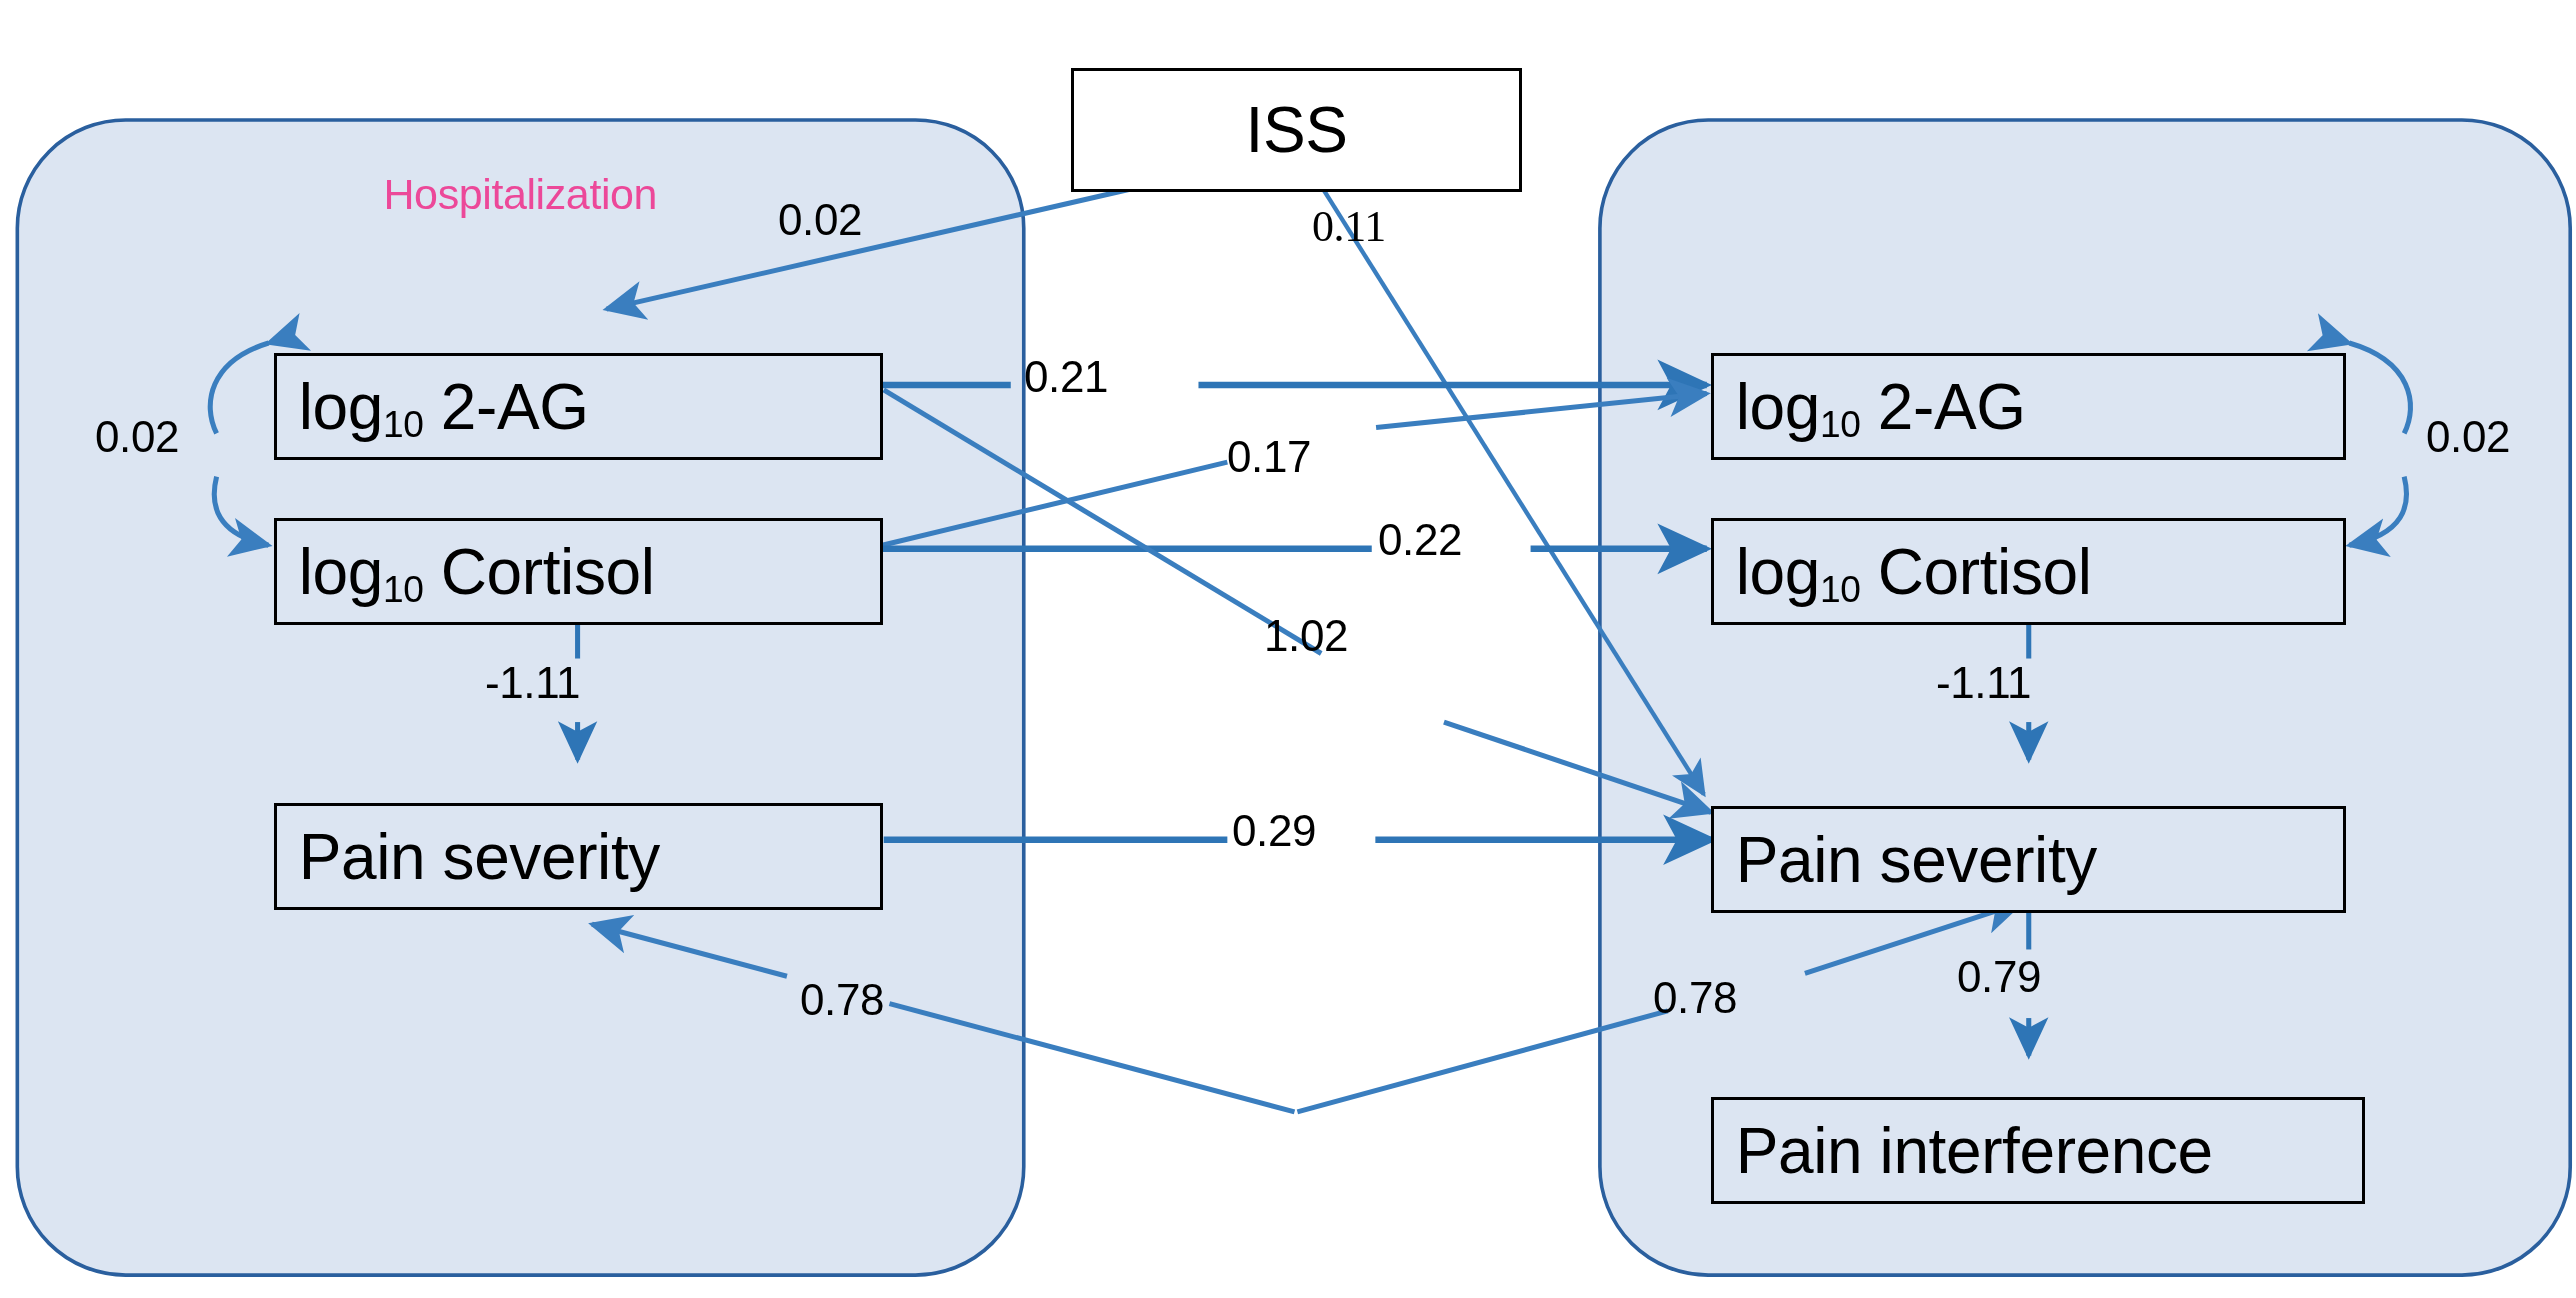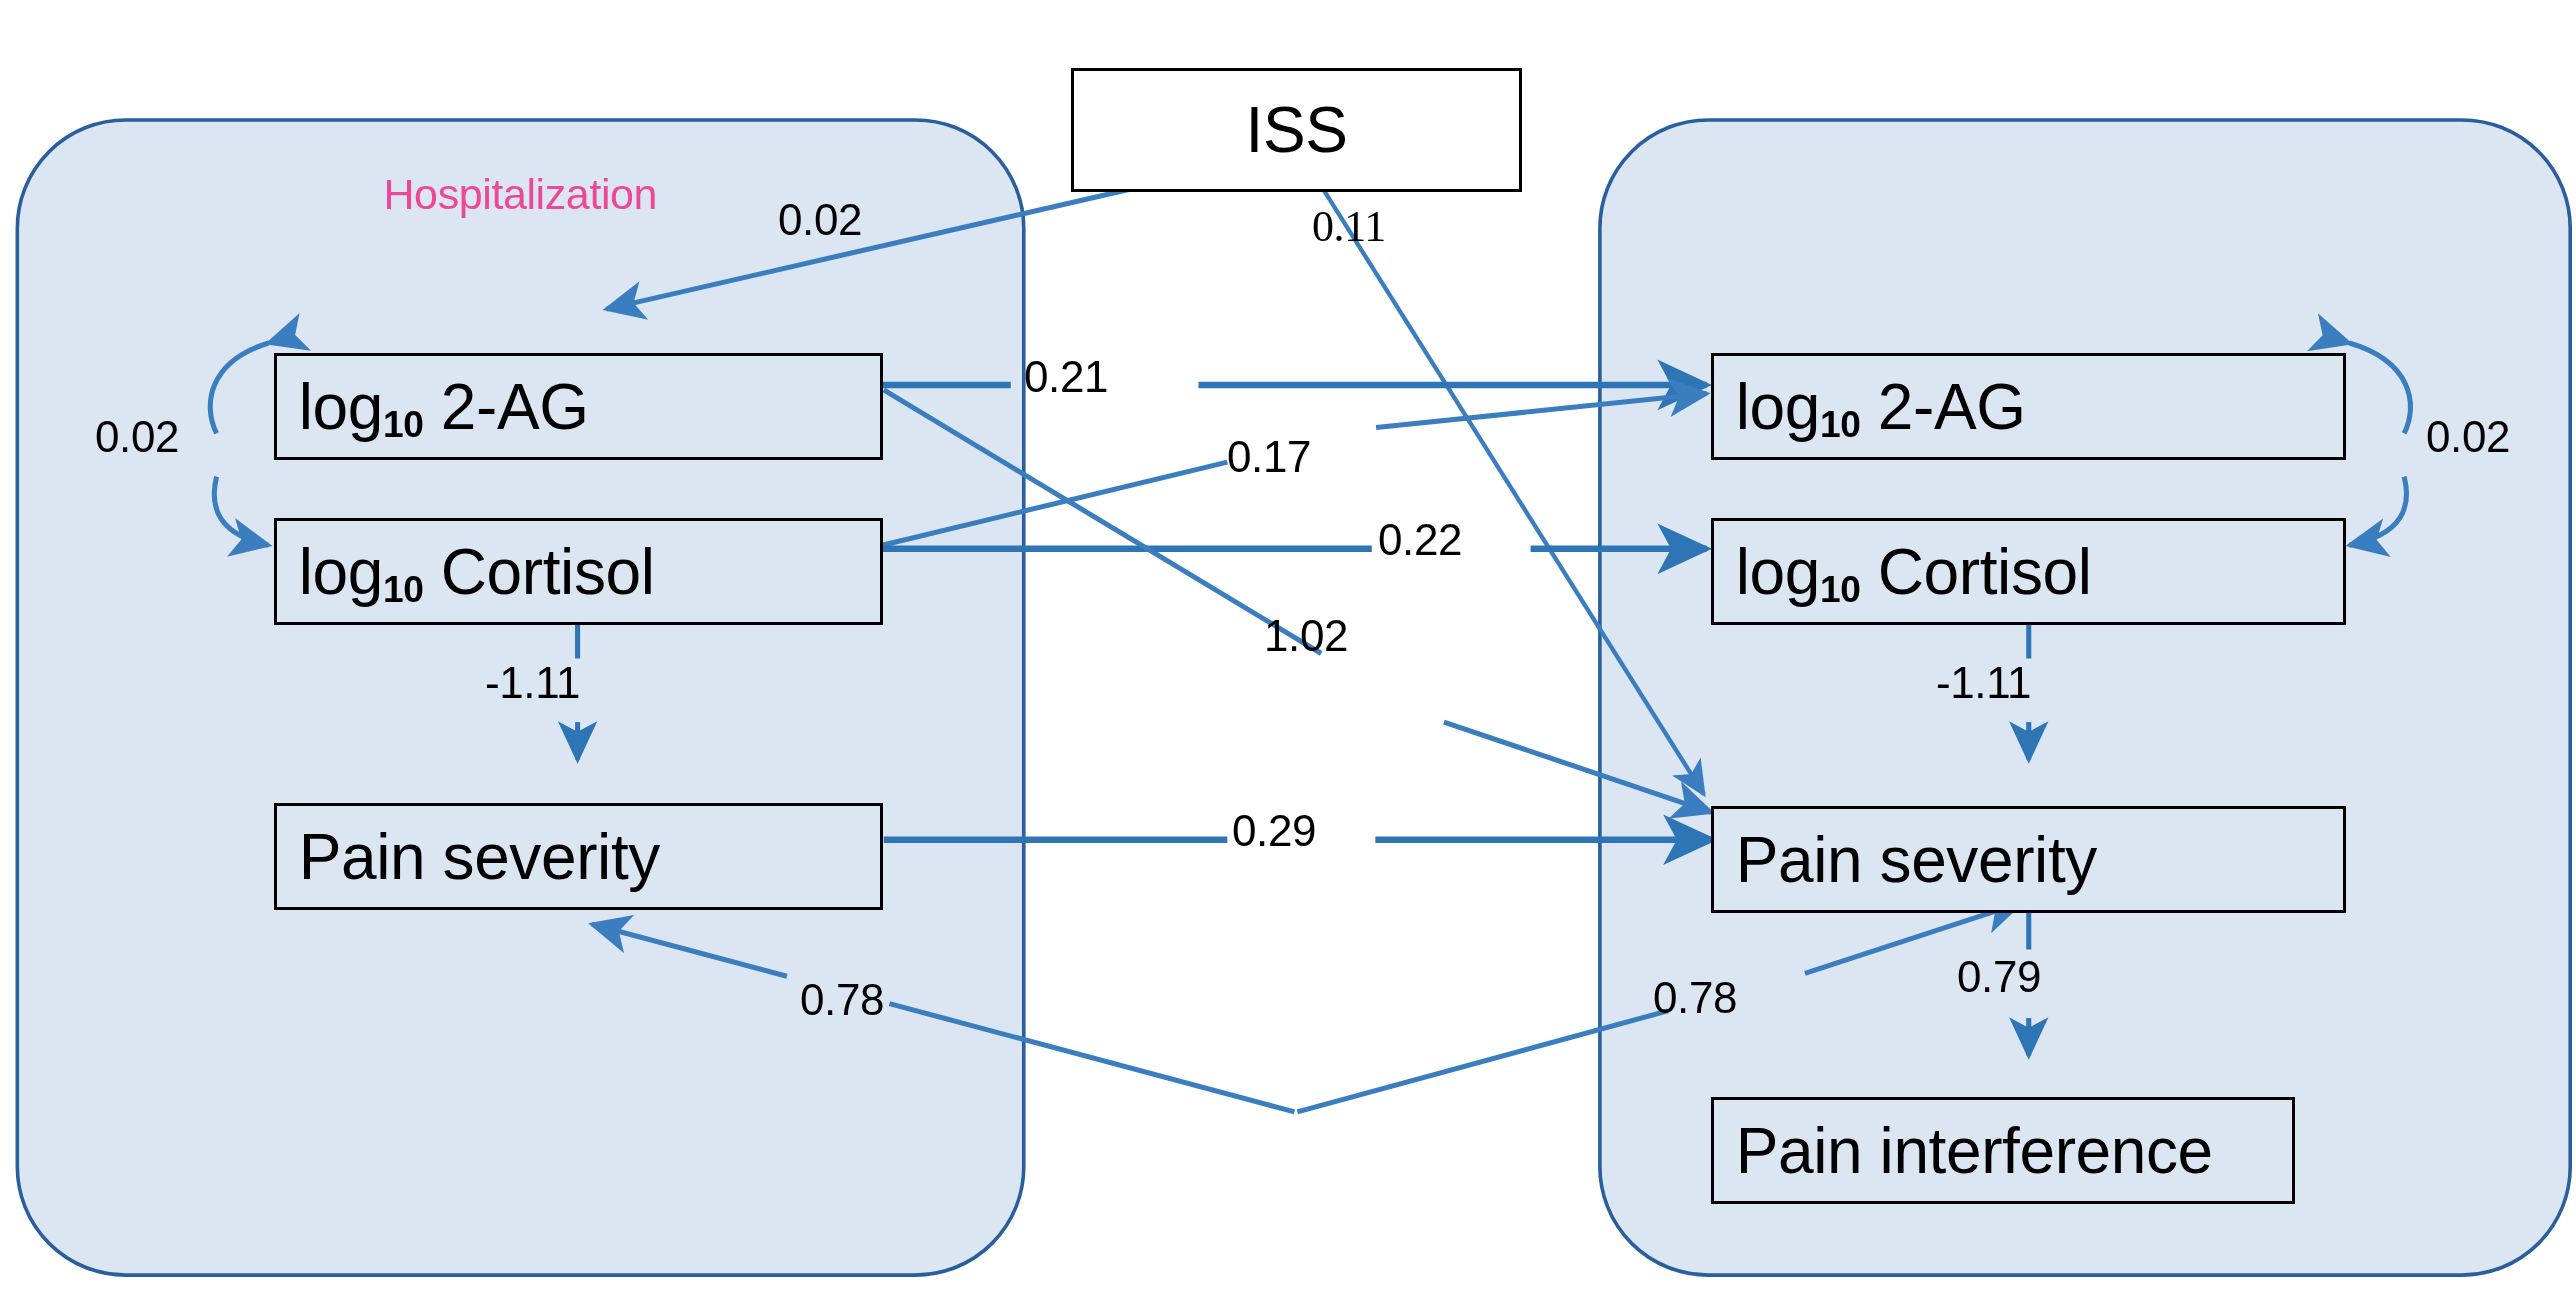--- a/index.html
+++ b/index.html
@@ -26,21 +26,21 @@
     padding-left:21.7px;
     font-size:64px;
     line-height:1;
     color:#000000;
     white-space:nowrap;
     letter-spacing:-0.4px;
     margin-top:41px;
   }
   .node-box.inside-panel{ background:#dce5f2; }
   .node-box.exogenous{ background:#ffffff; justify-content:center; padding-left:0; }
-  .node-box sub{ font-size:0.58em; vertical-align:baseline; position:relative; top:0.22em;font-weight:bold; }
+  .node-box sub{ font-size:0.58em; vertical-align:baseline; position:relative; top:0.22em; }
   .panel-title{
     position:absolute;
     font-size:43px;
     color:#ec4899;
     white-space:nowrap;
     text-align:center;
     letter-spacing:-0.4px;
   }
   .edge-label{
     position:absolute;
@@ -134,21 +134,21 @@
   </div>
 
   <div class="node-box inside-panel" style="left:1711px; top:477px; width:635px; height:107px;">
     <span>log<sub>10</sub>&nbsp;Cortisol</span>
   </div>
 
   <div class="node-box inside-panel" style="left:1711px; top:765px; width:635px; height:107px;">
     <span>Pain severity</span>
   </div>
 
-  <div class="node-box inside-panel" style="left:1711px; top:1056px; width:584px; height:107px;text-align:center;">
+  <div class="node-box inside-panel" style="left:1711px; top:1056px; width:654px; height:107px;text-align:center;">
     <span>Pain interference</span>
   </div>
 
   <div class="edge-label" style="left:778px; top:195px;">0.02</div>
 
   <div class="edge-label" style="left:1312px; top:201px;font-family:Liberation Serif, serif;">0.11</div>
 
   <div class="edge-label" style="left:95px; top:412px;">0.02</div>
 
   <div class="edge-label" style="left:2426px; top:412px;">0.02</div>

